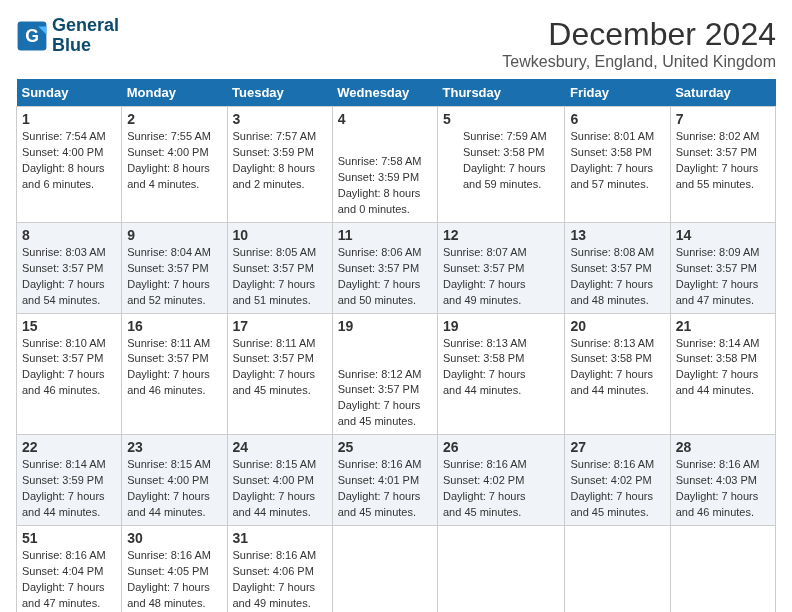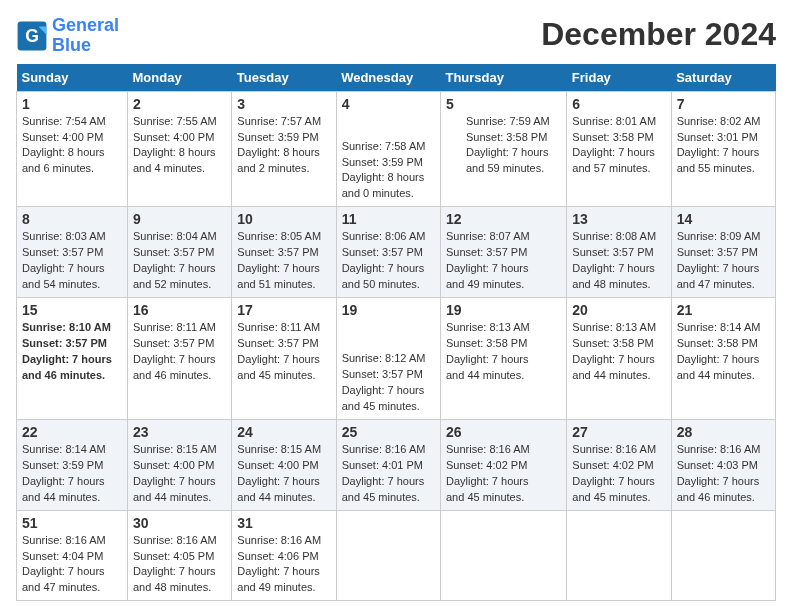--- a/index.html
+++ b/index.html
@@ -21,32 +21,32 @@
       align-items: center;
       gap: 4px;
     }
     .logo-text {
       font-size: 18px;
       font-weight: bold;
       color: #333;
       line-height: 1.1;
     }
     .logo-text span {
-      color: #3b82f6;
+      color: #0c4a6e;
     }
     .logo-icon {
       width: 32px;
       height: 32px;
     }
     .title-block {
       text-align: right;
     }
     .title-block h1 {
       font-size: 32px;
-      font-weight: bold;
+      font-weight: normal;
       color: #333;
     }
     .title-block h2 {
       font-size: 16px;
       font-weight: normal;
       color: #555;
     }
     table {
       width: 100%;
       border-collapse: collapse;
@@ -98,20 +98,21 @@
       <rect x="2" y="2" width="36" height="36" rx="4" fill="#1a6faf"></rect>
       <text x="20" y="28" text-anchor="middle" fill="white" font-size="22" font-weight="bold" font-family="Arial">G</text>
       <polygon points="28,8 38,8 38,18" fill="#4db8ff"></polygon>
     </svg>
     <div class="logo-text">
       <span>General</span><br><span>Blue</span>
     </div>
   </div>
   <div class="title-block">
     <h1>December 2024</h1>
+    <h2>Tewkesbury, England, United Kingdom</h2>
   </div>
 </div>
 
 <table>
   <thead>
     <tr>
     <th>Sunday</th>
         <th>Monday</th>
         <th>Tuesday</th>
         <th>Wednesday</th>
@@ -160,21 +161,21 @@
         <td>
           <span class="day-num">6</span>
           <div class="day-info" style="white-space: pre-line;">Sunrise: 8:01 AM
 Sunset: 3:58 PM
 Daylight: 7 hours
 and 57 minutes.</div>
         </td>
         <td>
           <span class="day-num">7</span>
           <div class="day-info" style="white-space: pre-line;">Sunrise: 8:02 AM
-Sunset: 3:01 PM
+Sunset: 3:57 PM
 Daylight: 7 hours
 and 55 minutes.</div>
         </td>
       </tr>
       <tr>
         <td>
           <span class="day-num">8</span>
           <div class="day-info" style="white-space: pre-line;">Sunrise: 8:03 AM
 Sunset: 3:57 PM
 Daylight: 7 hours
@@ -219,21 +220,21 @@
           <span class="day-num">14</span>
           <div class="day-info" style="white-space: pre-line;">Sunrise: 8:09 AM
 Sunset: 3:57 PM
 Daylight: 7 hours
 and 47 minutes.</div>
         </td>
       </tr>
       <tr>
         <td>
           <span class="day-num">15</span>
-          <div class="day-info" style="white-space: pre-line; font-weight: bold;">Sunrise: 8:10 AM
+          <div class="day-info" style="white-space: pre-line;">Sunrise: 8:10 AM
 Sunset: 3:57 PM
 Daylight: 7 hours
 and 46 minutes.</div>
         </td>
         <td>
           <span class="day-num">16</span>
           <div class="day-info" style="white-space: pre-line;">Sunrise: 8:11 AM
 Sunset: 3:57 PM
 Daylight: 7 hours
 and 46 minutes.</div>

